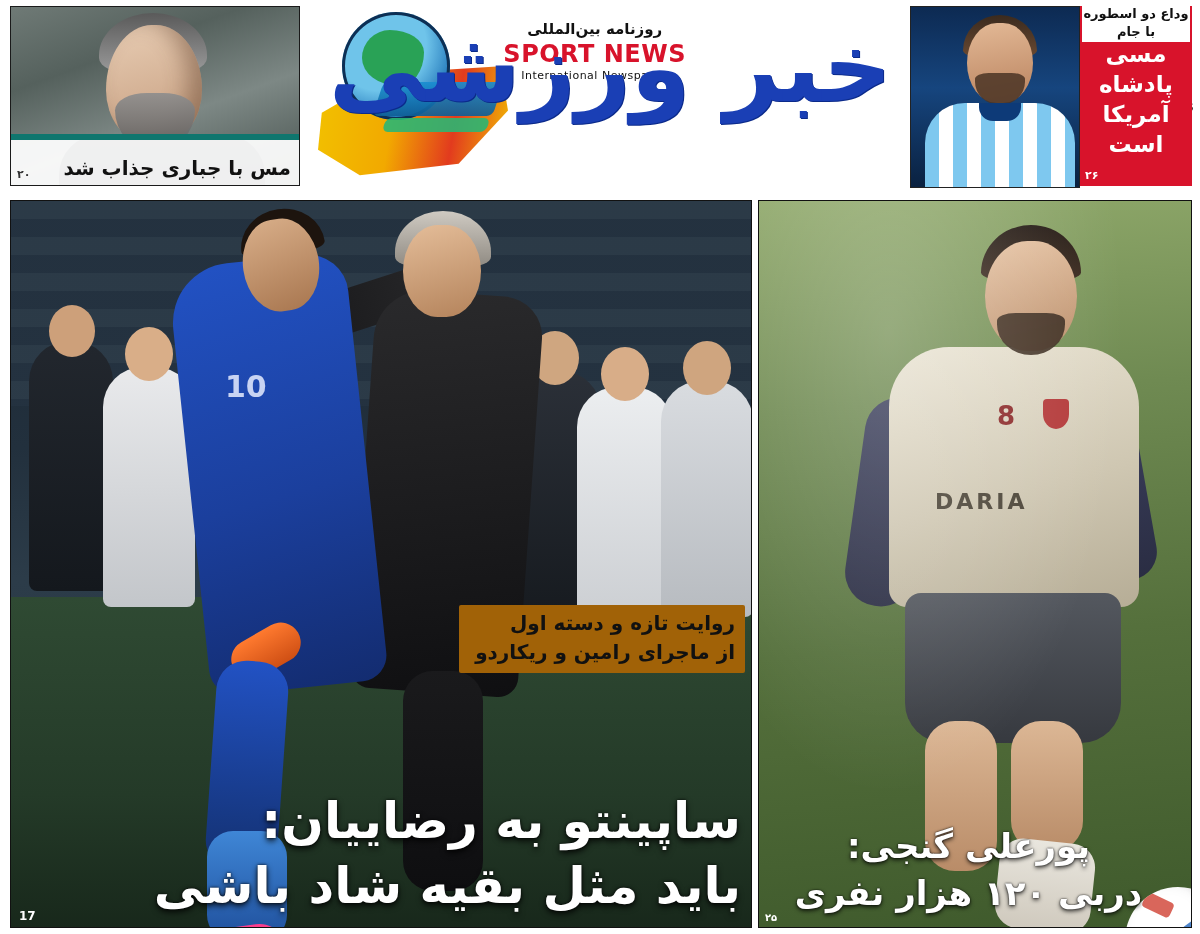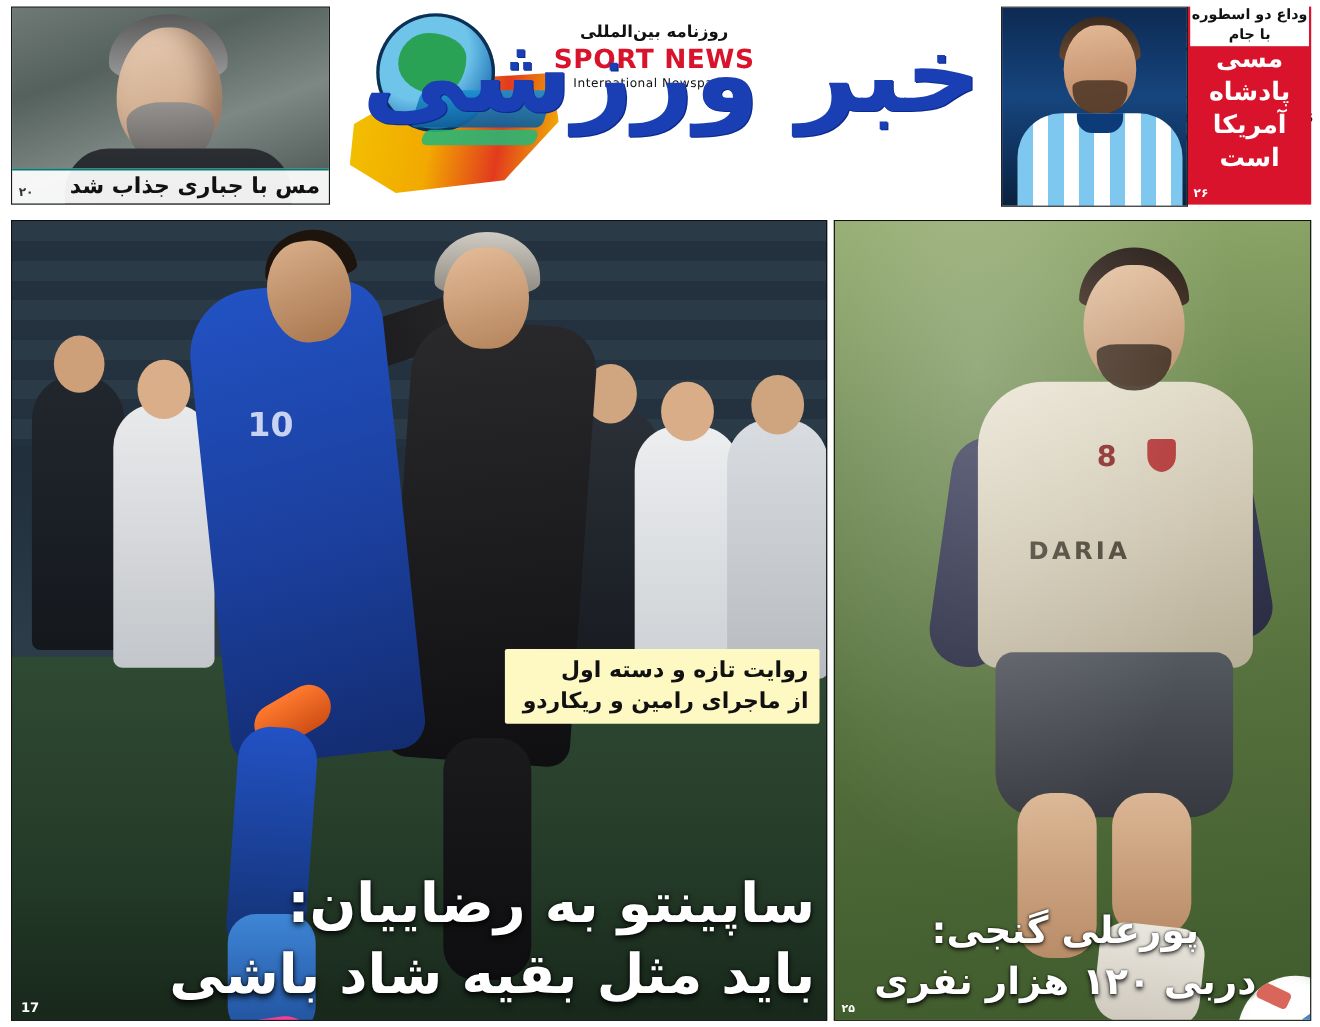--- a/index.html
+++ b/index.html
@@ -57,22 +57,22 @@
     opacity:.9;
   }
   .body-blob{
     position:absolute;left:48px;top:128px;width:206px;height:70px;
     background:linear-gradient(180deg,#2b2f33,#1c2023);
     border-radius:40px 40px 0 0;
   }
   .teaser-left .cap{
     position:absolute;left:0;right:0;bottom:0;
     background:rgba(255,255,255,.93);
-    border-top:2px solid #0f766e;
-    padding:2px 8px 5px 8px;
+    border-top:6px solid #0f766e;
+    padding:17px 8px 5px 8px;
     text-align:right;
     font-size:20px;font-weight:bold;color:#111;
     line-height:1.15;
   }
   .teaser-left .pg{
     position:absolute;left:6px;bottom:4px;
     font-size:11px;color:#333;font-weight:bold;
   }
 
   
@@ -323,22 +323,22 @@
   .bp2{left:92px;top:166px;width:92px;height:240px;background:linear-gradient(180deg,#e9eaec,#c3c6ca);}
   .bp2h{position:absolute;left:114px;top:126px;width:48px;height:54px;border-radius:50%;background:#d9ae88;}
   .bp3{left:498px;top:170px;width:92px;height:240px;background:linear-gradient(180deg,#2b3038,#171b20);}
   .bp3h{position:absolute;left:520px;top:130px;width:48px;height:54px;border-radius:50%;background:#cfa680;}
   .bp4{left:566px;top:186px;width:96px;height:230px;background:linear-gradient(180deg,#eceef0,#cccfd3);}
   .bp4h{position:absolute;left:590px;top:146px;width:48px;height:54px;border-radius:50%;background:#d8ad88;}
   .bp5{left:650px;top:180px;width:92px;height:236px;background:linear-gradient(180deg,#d9dce0,#b7bbc0);}
   .bp5h{position:absolute;left:672px;top:140px;width:48px;height:54px;border-radius:50%;background:#cfa57f;}
 
   .kicker-box{
-    position:absolute;right:6px;top:389px;
-    background:#fef9c3;
+    position:absolute;right:6px;top:404px;
+    background:#a16207;
     color:#111;
     direction:rtl;text-align:right;
     font-size:20px;font-weight:bold;line-height:1.45;
     padding:4px 10px 6px 16px;
     border-radius:2px;
   }
   .right-head{
     position:absolute;right:10px;bottom:8px;left:10px;
     direction:rtl;text-align:right;
     color:#ffffff;font-weight:bold;

